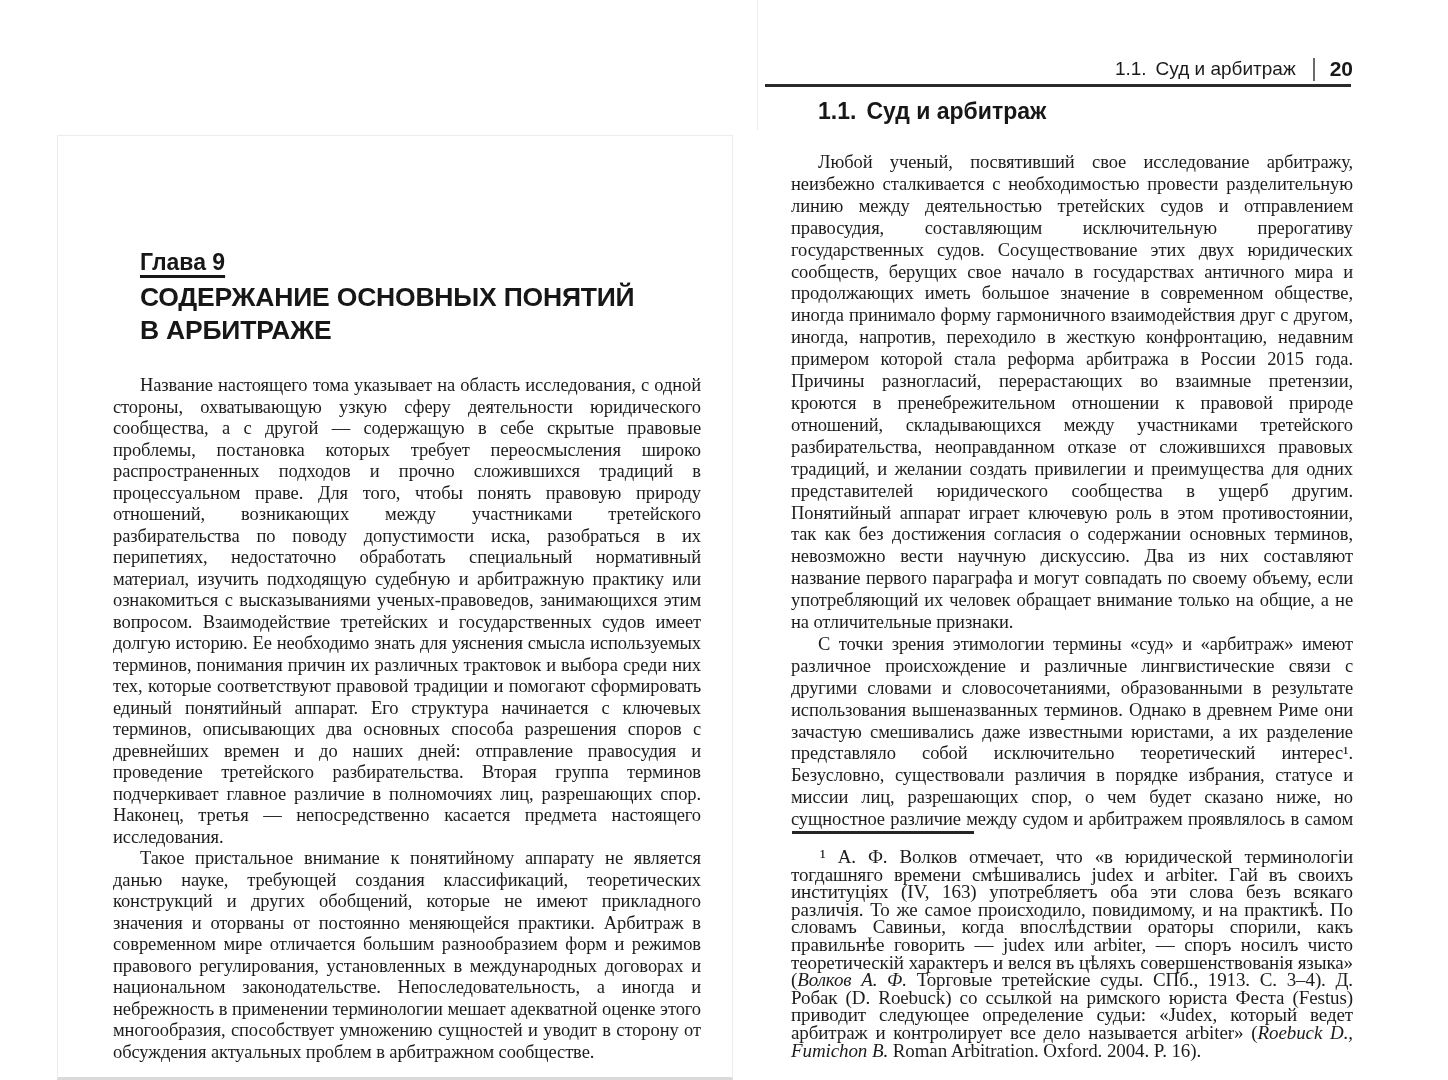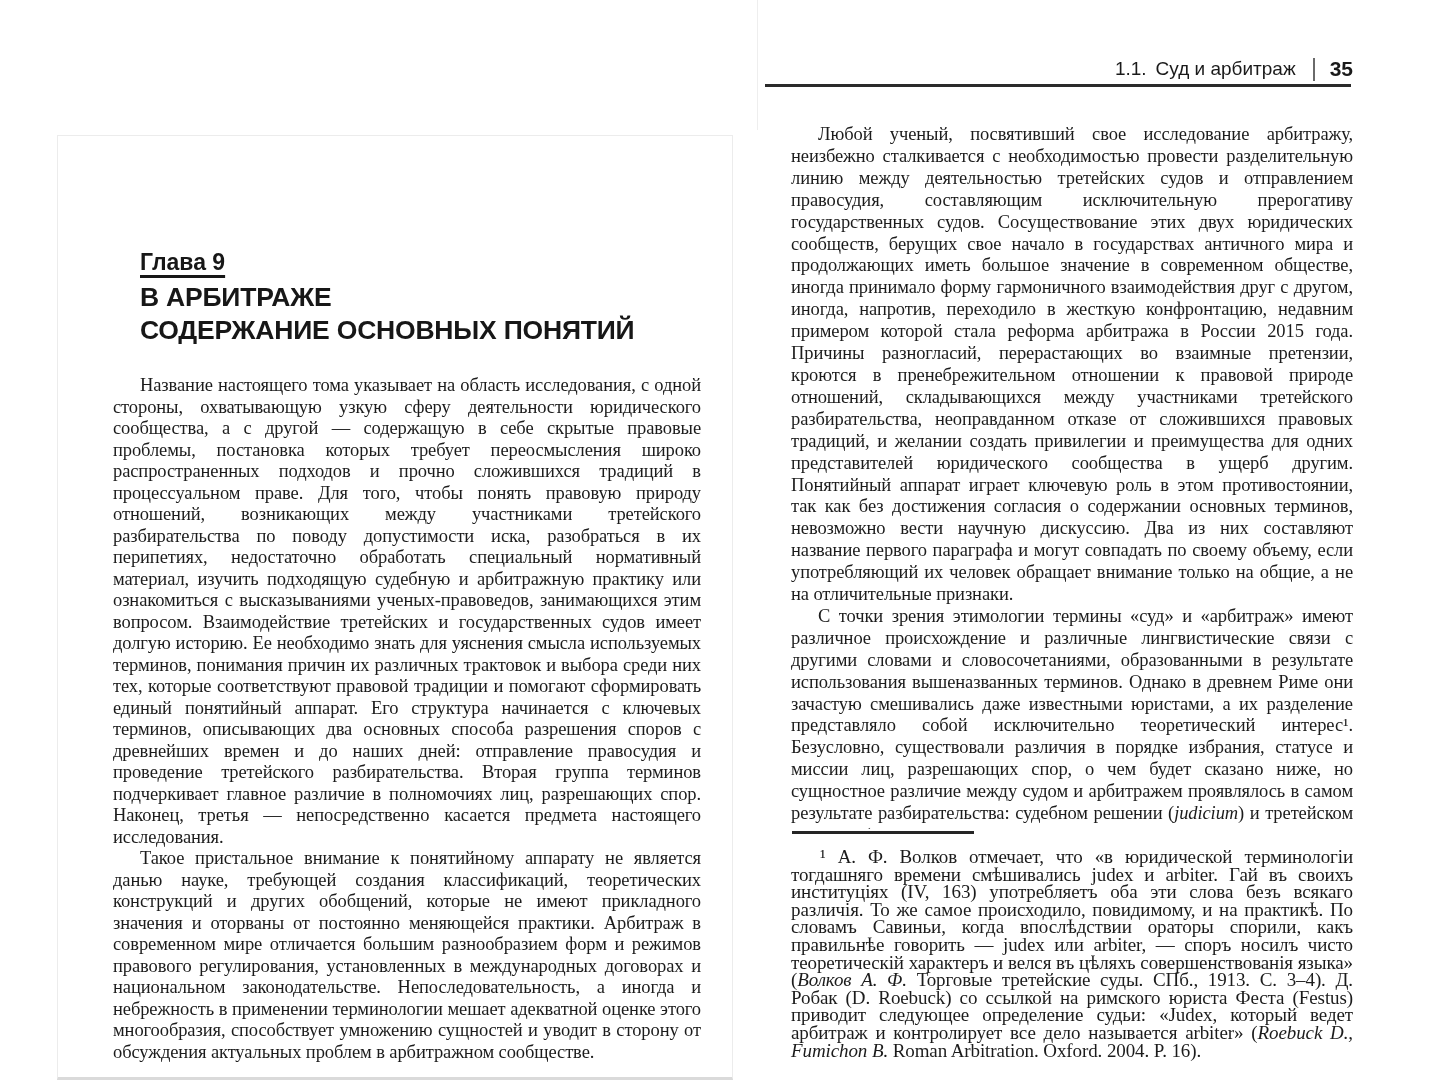--- a/index.html
+++ b/index.html
@@ -101,38 +101,41 @@
 <body>
 
 <div class="left-page-edge"></div>
 <div class="right-page-edge"></div>
 
 <div class="left-col">
   <div>
     <span class="chapter-label">Глава 9</span>
   </div>
   <div class="chapter-title">
+    <div>СОДЕРЖАНИЕ ОСНОВНЫХ ПОНЯТИЙ</div>
     <div>В АРБИТРАЖЕ</div>
-    <div>СОДЕРЖАНИЕ ОСНОВНЫХ ПОНЯТИЙ</div>
   </div>
   <div class="body-text left-body">
     <p>Название настоящего тома указывает на область исследования, с одной стороны, охватывающую узкую сферу деятельности юридического сообщества, а с другой — содержащую в себе скрытые правовые проблемы, постановка которых требует переосмысления широко распространенных подходов и прочно сложившихся традиций в процессуальном праве. Для того, чтобы понять правовую природу отношений, возникающих между участниками третейского разбирательства по поводу допустимости иска, разобраться в их перипетиях, недостаточно обработать специальный нормативный материал, изучить подходящую судебную и арбитражную практику или ознакомиться с высказываниями ученых-правоведов, занимающихся этим вопросом. Взаимодействие третейских и государственных судов имеет долгую историю. Ее необходимо знать для уяснения смысла используемых терминов, понимания причин их различных трактовок и выбора среди них тех, которые соответствуют правовой традиции и помогают сформировать единый понятийный аппарат. Его структура начинается с ключевых терминов, описывающих два основных способа разрешения споров с древнейших времен и до наших дней: отправление правосудия и проведение третейского разбирательства. Вторая группа терминов подчеркивает главное различие в полномочиях лиц, разрешающих спор. Наконец, третья — непосредственно касается предмета настоящего исследования.</p>
     <p>Такое пристальное внимание к понятийному аппарату не является данью науке, требующей создания классификаций, теоретических конструкций и других обобщений, которые не имеют прикладного значения и оторваны от постоянно меняющейся практики. Арбитраж в современном мире отличается большим разнообразием форм и режимов правового регулирования, установленных в международных договорах и национальном законодательстве. Непоследовательность, а иногда и небрежность в применении терминологии мешает адекватной оценке этого многообразия, способствует умножению сущностей и уводит в сторону от обсуждения актуальных проблем в арбитражном сообществе.</p>
   </div>
 </div>
 
 <div class="running-header">
   <span class="hdr-num">1.1.</span>
   <span class="hdr-title">Суд и арбитраж</span>
   <span class="hdr-divider"></span>
-  <span class="hdr-page-number">35</span>
+  <span class="hdr-page-number">20</span>
 </div>
 <div class="header-rule"></div>
 
 <div class="right-col">
+  <div class="section-heading">
+    <span class="sec-num">1.1.</span><span>Суд и арбитраж</span>
+  </div>
   <div class="body-text right-body">
     <p>Любой ученый, посвятивший свое исследование арбитражу, неизбежно сталкивается с необходимостью провести разделительную линию между деятельностью третейских судов и отправлением правосудия, составляющим исключительную прерогативу государственных судов. Сосуществование этих двух юридических сообществ, берущих свое начало в государствах античного мира и продолжающих иметь большое значение в современном обществе, иногда принимало форму гармоничного взаимодействия друг с другом, иногда, напротив, переходило в жесткую конфронтацию, недавним примером которой стала реформа арбитража в России 2015 года. Причины разногласий, перерастающих во взаимные претензии, кроются в пренебрежительном отношении к правовой природе отношений, складывающихся между участниками третейского разбирательства, неоправданном отказе от сложившихся правовых традиций, и желании создать привилегии и преимущества для одних представителей юридического сообщества в ущерб другим. Понятийный аппарат играет ключевую роль в этом противостоянии, так как без достижения согласия о содержании основных терминов, невозможно вести научную дискуссию. Два из них составляют название первого параграфа и могут совпадать по своему объему, если употребляющий их человек обращает внимание только на общие, а не на отличительные признаки.</p>
     <p><span>С точки зрения этимологии термины «суд» и «арбитраж» имеют различное происхождение и различные лингвистические связи с другими словами и словосочетаниями, образованными в результате использования вышеназванных терминов. Однако в древнем Риме они зачастую смешивались даже известными юристами, а их разделение представляло собой исключительно теоретический интерес¹. Безусловно, существовали различия в порядке избрания, статусе и миссии лиц, разрешающих спор, о чем будет сказано ниже, но сущностное различие между судом и арбитражем проявлялось в самом результате разбирательства: судебном решении (</span><i>judicium</i><span>) и третейском решении (</span></p>
   </div>
 </div>
 
 <div class="footnote-rule"></div>
 <div class="footnote"><span>¹ А. Ф. Волков отмечает, что «в юридической терминологіи тогдашняго времени смѣшивались judex и arbiter. Гай въ своихъ институціях (IV, 163) употребляетъ оба эти слова безъ всякаго различія. То же самое происходило, повидимому, и на практикѣ. По словамъ Савиньи, когда впослѣдствии ораторы спорили, какъ правильнѣе говорить — judex или arbiter, — споръ носилъ чисто теоретическій характеръ и велся въ цѣляхъ совершенствованія языка» (</span><i>Волков А. Ф.</i><span> Торговые третейские суды. СПб., 1913. С. 3–4). Д. Робак (D. Roebuck) со ссылкой на римского юриста Феста (Festus) приводит следующее определение судьи: «Judex, который ведет арбитраж и контролирует все дело называется arbiter» (</span><i>Roebuck D., Fumichon B.</i><span> Roman Arbitration. Oxford. 2004. P. 16).</span></div>
 
 </body></html>

